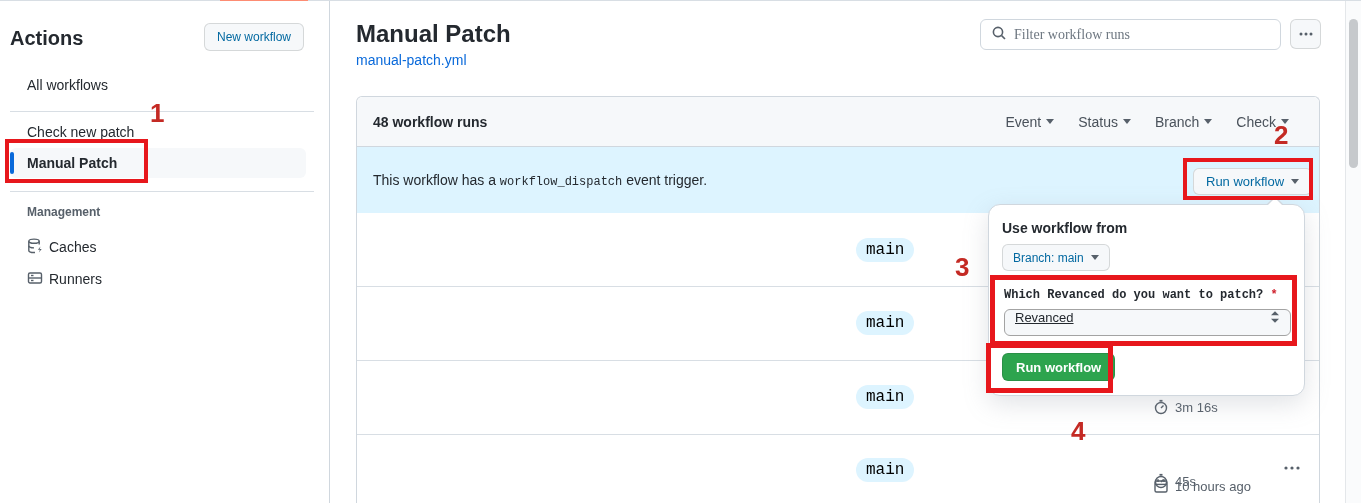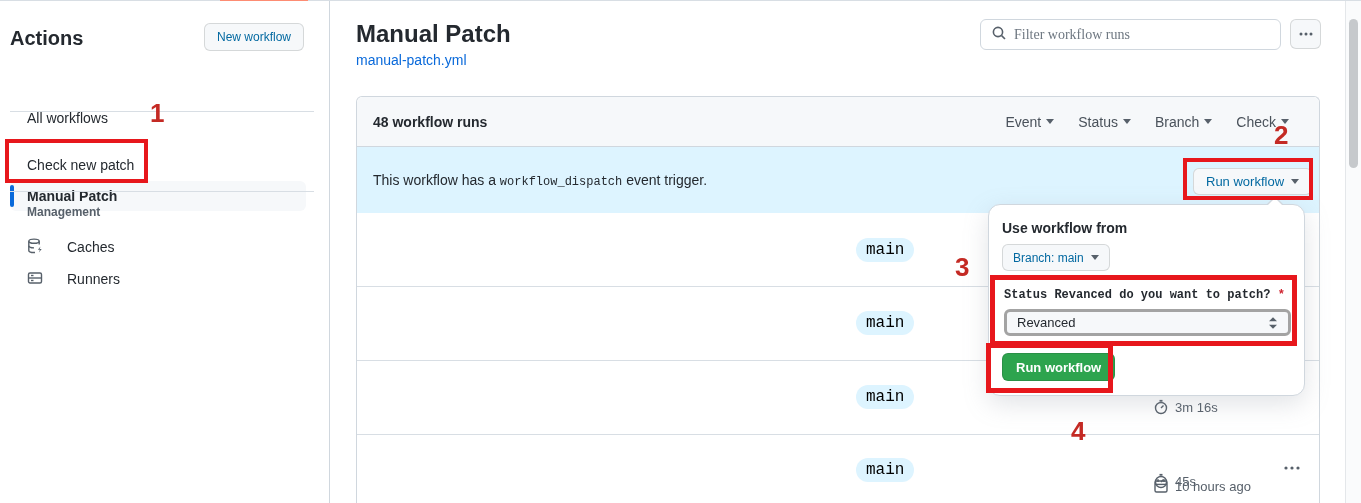--- a/index.html
+++ b/index.html
@@ -17,29 +17,29 @@
 
   
   .sidebar { position:absolute; top:1px; left:0; width:330px; height:502px; background:#fff; border-right:1px solid #d0d7de; }
   .sidebar-title { position:absolute; top:26px; left:10px; font-size:20px; font-weight:700; }
   .btn {
     display:inline-flex; align-items:center; justify-content:center;
     background:#f6f8fa; border:1px solid rgba(27,31,36,0.15); border-radius:6px;
     color:#0369a1; cursor:pointer; font-family:inherit;
   }
   .new-workflow-btn { position:absolute; top:22px; left:204px; height:28px; padding:0 12px; font-size:12px; font-weight:500; }
-  .nav-item { position:absolute; left:10px; width:296px; height:30px; line-height:30px; padding-left:17px; font-size:14px; border-radius:6px; cursor:pointer;margin-top:33px; }
+  .nav-item { position:absolute; left:10px; width:296px; height:30px; line-height:30px; padding-left:17px; font-size:14px; border-radius:6px; cursor:pointer; }
   .nav-item.all { top:69px; }
   .nav-item.check { top:116px; }
   .nav-item.selected { top:147px; background:#f6f8fa; font-weight:700; }
   .sel-bar { position:absolute; left:0; top:4px; width:4px; height:22px; background:#0969da; border-radius:2px; }
   .sb-divider { position:absolute; left:10px; width:304px; height:1px; background:#d8dee4; }
   .sb-div1 { top:110px; } .sb-div2 { top:190px; }
   .mgmt-label { position:absolute; top:204px; left:27px; font-size:12px; font-weight:600; color:#57606a; }
-  .mgmt-item { position:absolute; left:27px; height:20px; display:flex; align-items:center; gap:24px; font-size:14px; cursor:pointer; }
+  .mgmt-item { position:absolute; left:27px; height:20px; display:flex; align-items:center; gap:6px; font-size:14px; cursor:pointer; }
   .mgmt-caches { top:236px; } .mgmt-runners { top:268px; }
   .mgmt-item svg { flex:0 0 auto; }
 
   
   .page-title { position:absolute; top:20px; left:356px; font-size:24px; font-weight:600; }
   .yml-link { position:absolute; top:52px; left:356px; font-size:14px; color:#0969da; text-decoration:none; cursor:pointer; }
   .search-box { position:absolute; top:19px; left:980px; width:301px; height:31px; border:1px solid #d0d7de; border-radius:6px; background:#fff; display:flex; align-items:center; padding:0 10px; gap:7px; }
   .search-box input { border:none; outline:none; flex:1; font-size:14px; color:#24292f; font-family:Liberation Serif, serif; background:transparent; }
   .search-box input::placeholder { color:#6e7781; }
   .kebab-btn { position:absolute; top:19px; left:1290px; width:31px; height:30px; }
@@ -80,22 +80,22 @@
     box-shadow:0 8px 24px rgba(140,149,159,0.25); z-index:20;
   }
   .popup-caret-border { position:absolute; top:-9px; left:277px; width:0; height:0; border-left:9px solid transparent; border-right:9px solid transparent; border-bottom:9px solid #d0d7de; }
   .popup-caret { position:absolute; top:-7px; left:278px; width:0; height:0; border-left:8px solid transparent; border-right:8px solid transparent; border-bottom:8px solid #fff; }
   .popup-heading { position:absolute; top:15px; left:13px; font-size:14px; font-weight:700; }
   .branch-btn { position:absolute; top:39px; left:13px; height:27px; padding:0 10px; font-size:12px; gap:7px; }
   .input-label { position:absolute; top:83px; left:15px; font-family:"Liberation Mono","DejaVu Sans Mono",monospace; font-size:12px; font-weight:700; }
   .req { color:#cf222e; font-weight:700; }
   .select-box {
     position:absolute; top:104px; left:15px; width:287px; height:27px;
-    background:#f6f8fa; border:3px solid #a3a3a3; border-radius:6px;
-    display:flex; align-items:center; padding:0 10px; font-size:13px; cursor:pointer;
+    background:#f6f8fa; border:1px solid #a3a3a3; border-radius:6px;
+    display:flex; align-items:flex-start; padding:0 10px; font-size:13px; cursor:pointer;text-decoration:underline;
   }
   .select-box svg { margin-left:auto; }
   .green-btn { position:absolute; top:148px; left:13px; height:28px; padding:0 13px; background:#2da44e; border:1px solid rgba(27,31,36,0.15); color:#fff; font-size:13px; font-weight:600; border-radius:6px; display:inline-flex; align-items:center; cursor:pointer; font-family:inherit; }
 
   
   .red-box { position:absolute; border:4px solid #e7171c; z-index:40; pointer-events:none; }
   .box1 { left:5px; top:139px; width:143px; height:44px; }
   .box2 { left:1183px; top:158px; width:130px; height:42px; }
   .box3 { left:990px; top:275px; width:307px; height:71px; border-width:5px; }
   .box4 { left:986px; top:343px; width:127px; height:50px; border-width:5px; }
@@ -262,21 +262,21 @@
 
   <div class="popup">
     <div class="popup-caret-border"></div>
     <div class="popup-caret"></div>
     <div class="popup-heading">Use workflow from</div>
     <button class="btn branch-btn">
       <span>Branch: main</span>
       <span class="caret"></span>
     </button>
     <div class="input-label">
-      <span>Status Revanced do you want to patch?</span>
+      <span>Which Revanced do you want to patch?</span>
       <span class="req">*</span>
     </div>
     <div class="select-box">
       <span>Revanced</span>
       <svg width="10" height="14" viewBox="0 0 10 14">
         <path d="M1 5.2 L5 1.2 L9 5.2 Z" fill="#57606a"></path>
         <path d="M1 8.8 L5 12.8 L9 8.8 Z" fill="#57606a"></path>
       </svg>
     </div>
     <button class="green-btn">Run workflow</button>

